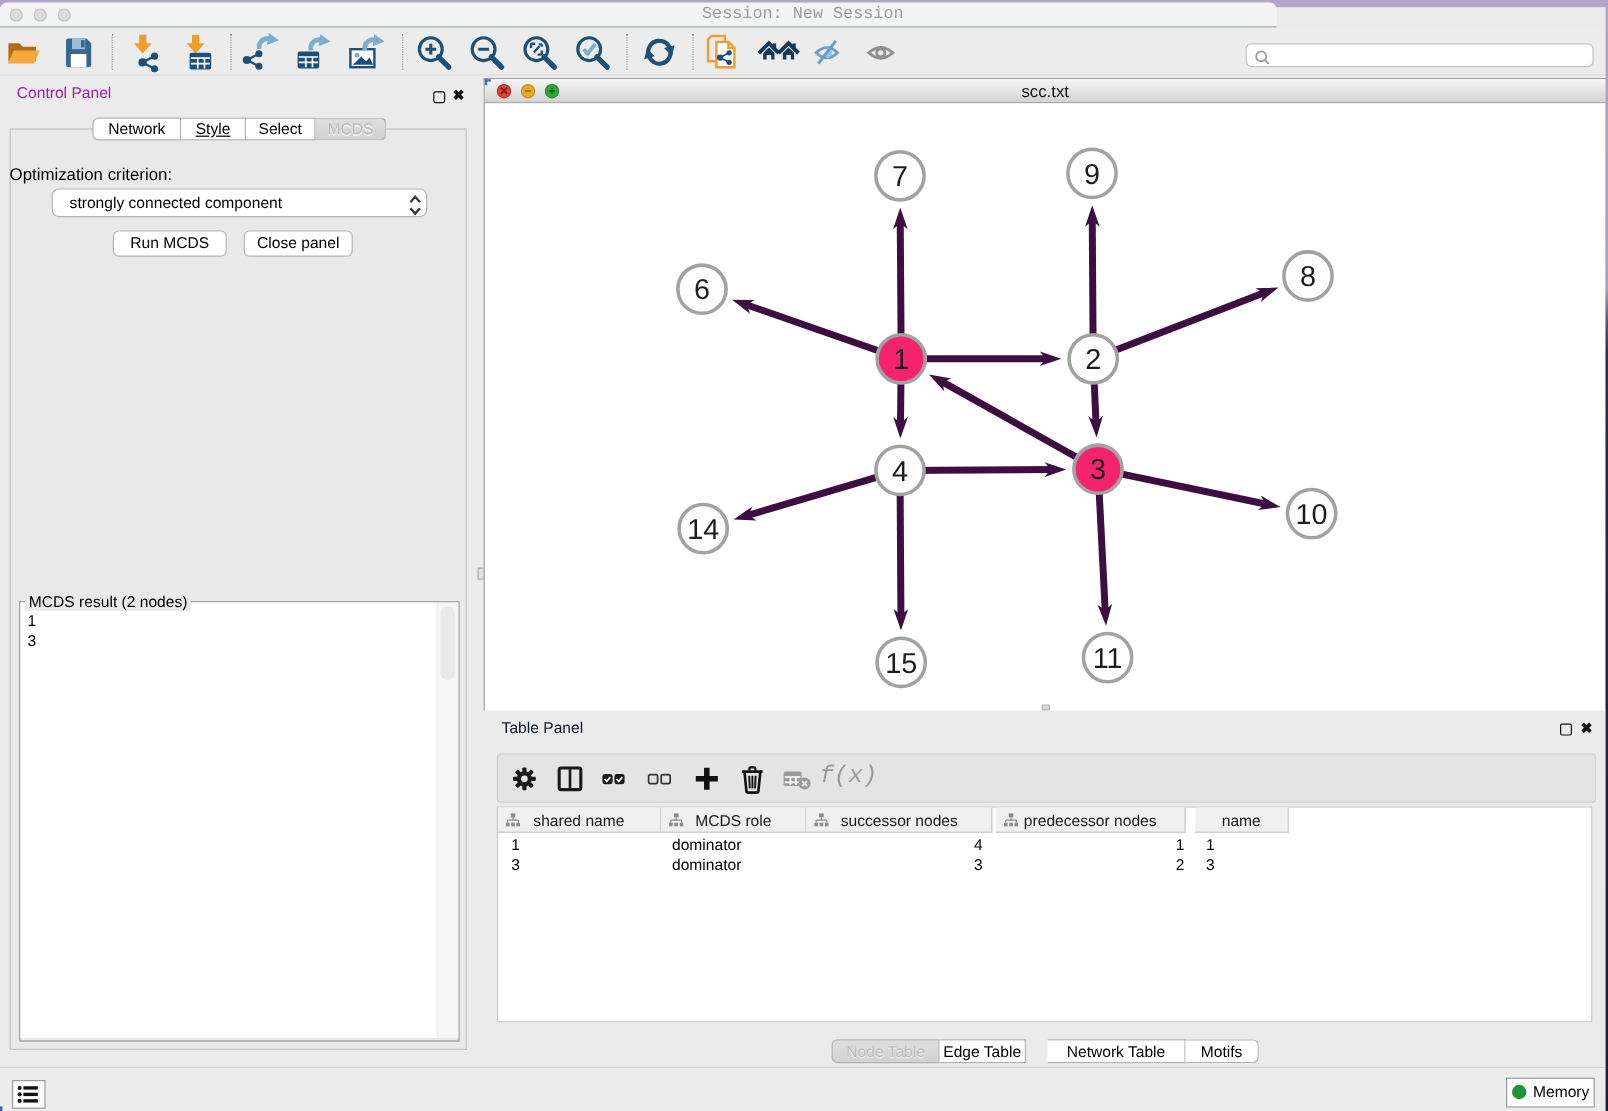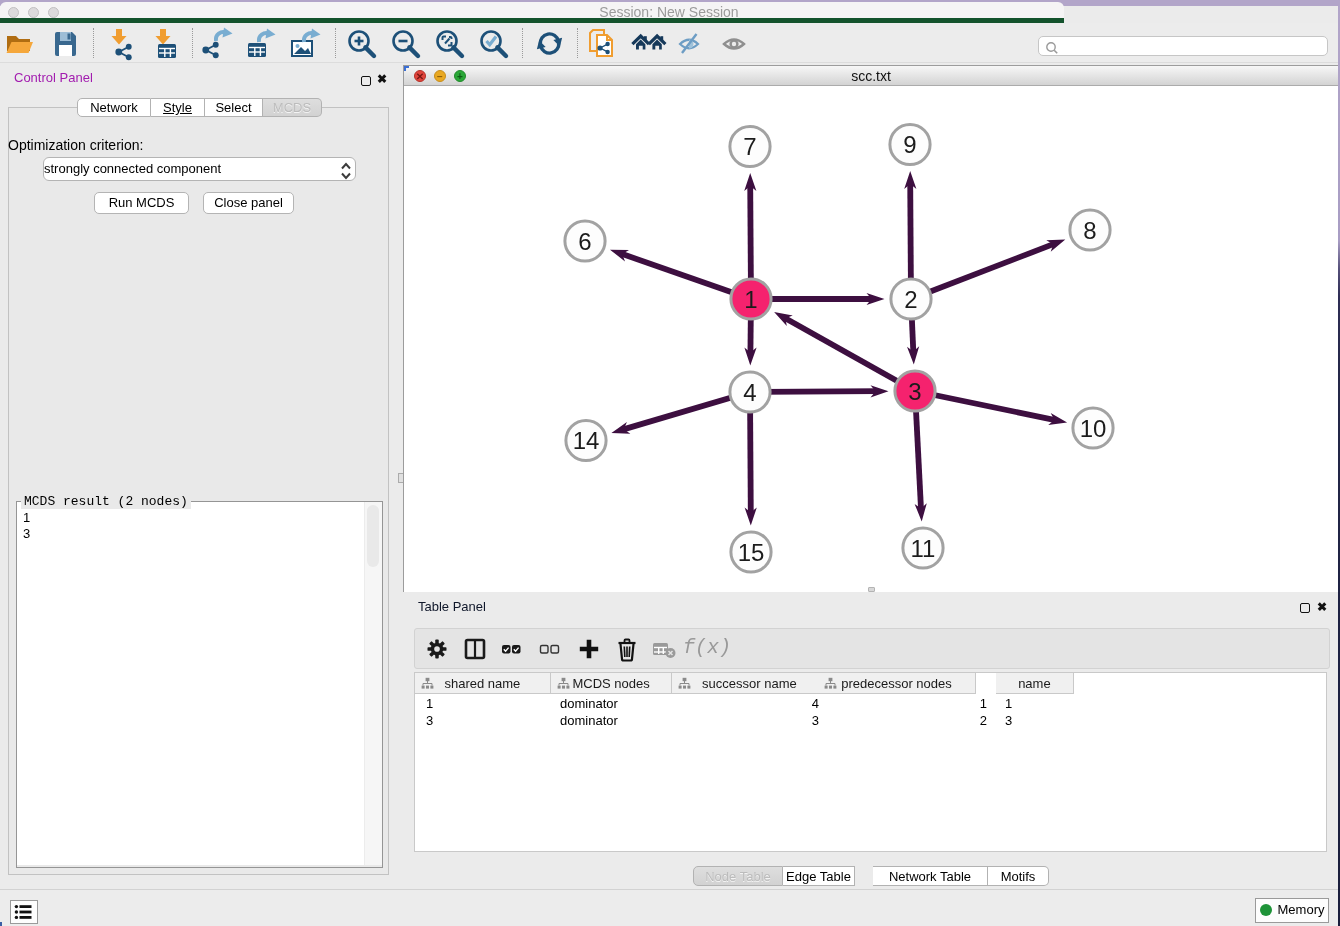--- a/index.html
+++ b/index.html
@@ -7,21 +7,21 @@
 body { font-family:"Liberation Sans", sans-serif; background:#ebebeb; position:relative; }
 .abs { position:absolute; }
 
 
 #desk-top { left:0; top:0; width:1340px; height:6px; background:#b2a5c9; }
 #desk-right { left:1338px; top:0; width:2px; height:926px;
   background:linear-gradient(#b2a5c9 0%, #a89dc4 26%, #56517b 29%, #2e2d55 32%, #252849 40%, #1d2142 70%, #1a1e3c 100%); }
 
 
 #titlebar { left:0; top:2px; width:1064px; height:21px; background:#f5f4f5;
-  border-radius:6px 6px 0 0; border-bottom:5px solid #14532d; }
+  border-radius:6px 6px 0 0; border-bottom:1px solid #14532d;font-family:Liberation Mono, monospace; }
 .tdot { position:absolute; top:5px; width:11px; height:11px; border-radius:50%;
   background:#dcdadc; border:1px solid #c2c0c2; }
 #title-text { position:absolute; top:2px; left:0; width:1338px; text-align:center;
   font-size:14px; color:#9b9b9b; }
 
 
 #toolbar { left:0; top:23px; width:1338px; height:40px; background:#ececec; border-bottom:1px solid #dcdcdc; }
 .tsep { position:absolute; top:5px; height:30px; width:0; border-left:1px dotted #9a9a9a; }
 .ticon { position:absolute; top:0; }
 #searchbox { position:absolute; left:1038px; top:13px; width:290px; height:20px; background:#fff;
@@ -29,27 +29,27 @@
 
 
 #cp-title { left:14px; top:70px; font-size:13px; color:#a21caf; }
 #cp-float { left:361px; top:76px; width:10px; height:10px; border:1.5px solid #111; border-radius:2px; }
 #cp-close { left:377px; top:72px; font-size:12px; font-weight:bold; color:#111; }
 #cp-box { left:8px; top:107px; width:381px; height:768px; border:1px solid #c2c2c2; background:#e9e9e9; }
 .seg { position:absolute; top:98px; height:19px; line-height:18px; text-align:center; font-size:13px;
   background:#fff; border:1px solid #b2b2b2; color:#000; }
 #opt-label { left:8px; top:137px; width:381px; text-align:left; font-size:14px; color:#000; }
 #combo { left:43px; top:157px; width:313px; height:24px; background:#fff; border:1px solid #b4b4b4;
-  border-radius:6px; font-size:13px; line-height:22px; color:#000; }
+  border-radius:6px; font-size:13px; line-height:22px; padding-left:14px; color:#000; }
 .btn { position:absolute; top:192px; height:22px; background:#fff; border:1px solid #b4b4b4;
   border-radius:5px; font-size:13px; line-height:20px; text-align:center; color:#000; }
 #grpbox { left:16px; top:501px; width:367px; height:367px; border:1px solid #959595; }
 #grpbox-inner { left:17px; top:502px; width:347px; height:363px; background:#fff; }
 #grp-scroll { left:364px; top:502px; width:18px; height:363px; background:#f6f6f6; border-left:1px solid #ececec; }
-#grp-legend { left:21px; top:494px; font-size:13px; color:#000; background:#e9e9e9; padding:0 3px;font-family:Liberation Mono, monospace; }
+#grp-legend { left:21px; top:494px; font-size:13px; color:#000; background:#e9e9e9; padding:0 3px; }
 #grp-lines { left:23px; top:510px; font-size:13px; color:#000; line-height:16px; }
 #vsplit-handle { left:398px; top:473px; width:6px; height:10px; background:#e0e0e0; border:1px solid #ababab; }
 
 
 #cwin { left:403px; top:65px; width:936px; height:527px; background:#fff; border:1px solid #9c9c9c; border-bottom:none; }
 #cwin-title { position:absolute; left:0; top:0; width:100%; height:20px;
   background:linear-gradient(#f7f7f7, #dedede 70%, #d3d3d3); border-bottom:1px solid #ababab;
   font-size:14px; text-align:center; line-height:20px; color:#111; }
 .light { position:absolute; top:4px; width:12px; height:12px; border-radius:50%; font-size:10px;
   font-weight:bold; text-align:center; line-height:12px; }
@@ -394,34 +394,34 @@
         <rect x="4.6" y="0.8" width="3.8" height="3.4" fill="#8a8a8a"></rect>
         <g stroke="#8a8a8a" stroke-width="1">
           <line x1="6.5" y1="4" x2="6.5" y2="6.5"></line>
           <line x1="2" y1="6.5" x2="11" y2="6.5"></line>
           <line x1="2" y1="6.5" x2="2" y2="8.5"></line>
           <line x1="11" y1="6.5" x2="11" y2="8.5"></line>
         </g>
         <rect x="0.6" y="8.6" width="3" height="3" fill="#8a8a8a"></rect>
         <rect x="5" y="8.6" width="3" height="3" fill="#8a8a8a"></rect>
         <rect x="9.4" y="8.6" width="3" height="3" fill="#8a8a8a"></rect>
-      </svg><span>MCDS nodes</span></div>
+      </svg><span>MCDS role</span></div>
     <div class="hcell" style="left:257.4px; width:155.1px;"><svg width="13" height="13" viewBox="0 0 13 13" style="position:absolute; left:6px; top:4px;">
         <rect x="4.6" y="0.8" width="3.8" height="3.4" fill="#8a8a8a"></rect>
         <g stroke="#8a8a8a" stroke-width="1">
           <line x1="6.5" y1="4" x2="6.5" y2="6.5"></line>
           <line x1="2" y1="6.5" x2="11" y2="6.5"></line>
           <line x1="2" y1="6.5" x2="2" y2="8.5"></line>
           <line x1="11" y1="6.5" x2="11" y2="8.5"></line>
         </g>
         <rect x="0.6" y="8.6" width="3" height="3" fill="#8a8a8a"></rect>
         <rect x="5" y="8.6" width="3" height="3" fill="#8a8a8a"></rect>
         <rect x="9.4" y="8.6" width="3" height="3" fill="#8a8a8a"></rect>
-      </svg><span>successor name</span></div>
-    <div class="hcell" style="left:403px; width:158px;"><svg width="13" height="13" viewBox="0 0 13 13" style="position:absolute; left:6px; top:4px;">
+      </svg><span>successor nodes</span></div>
+    <div class="hcell" style="left:415px; width:158px;"><svg width="13" height="13" viewBox="0 0 13 13" style="position:absolute; left:6px; top:4px;">
         <rect x="4.6" y="0.8" width="3.8" height="3.4" fill="#8a8a8a"></rect>
         <g stroke="#8a8a8a" stroke-width="1">
           <line x1="6.5" y1="4" x2="6.5" y2="6.5"></line>
           <line x1="2" y1="6.5" x2="11" y2="6.5"></line>
           <line x1="2" y1="6.5" x2="2" y2="8.5"></line>
           <line x1="11" y1="6.5" x2="11" y2="8.5"></line>
         </g>
         <rect x="0.6" y="8.6" width="3" height="3" fill="#8a8a8a"></rect>
         <rect x="5" y="8.6" width="3" height="3" fill="#8a8a8a"></rect>
         <rect x="9.4" y="8.6" width="3" height="3" fill="#8a8a8a"></rect>

